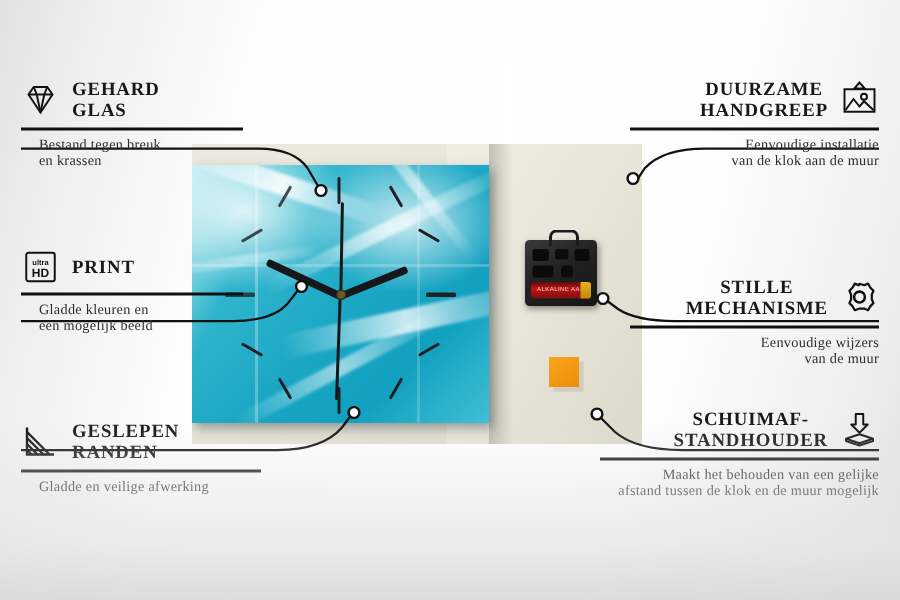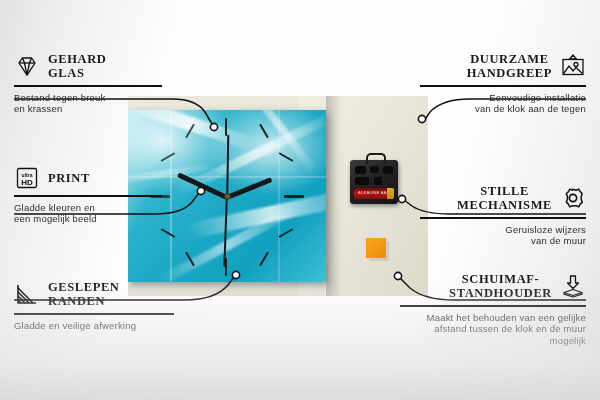--- a/index.html
+++ b/index.html
@@ -87,22 +87,22 @@
   .feat .head{display:flex;align-items:center;gap:8px;}
   .feat.right .head{justify-content:flex-end;}
   .title{
     font-family:"Liberation Serif", serif;font-weight:700;
     font-size:12.5px;line-height:14px;letter-spacing:.6px;color:#16181a;
     text-transform:uppercase;
   }
   .feat.right .title{text-align:center;}
   .rule{height:1.6px;background:#111;margin:5px 0 5px 0;}
   .desc{
-    font-family:Liberation Sans, sans-serif;font-size:9.5px;line-height:11.5px;
-    color:#2a2c2e;letter-spacing:.2px;
+    font-family:Liberation Serif, serif;font-size:9.5px;line-height:11.5px;
+    color:#2a2c2e;letter-spacing:.2px;margin-left:12px;
   }
   .feat.right .desc{text-align:right;}
   .ico{width:26px;height:24px;flex:0 0 26px;}
   .ico svg{display:block;width:26px;height:24px;}
 </style>
 </head>
 <body>
 
 <div class="stage">
   <div class="layer"></div>
@@ -253,40 +253,40 @@
           <path d="M13 1 L9.5 5 H16.5 Z"></path>
           <rect x="3" y="5.5" width="20" height="15"></rect>
           <circle cx="16" cy="10.5" r="2"></circle>
           <path d="M3.6 19.5 L9 12 L13 17 L16 13.5 L22.4 19.5"></path>
         </g>
           </svg>
       </span>
     </div>
     <div class="rule" style="width:166px;margin-left:0;"></div>
     <div class="desc">Eenvoudige installatie</div>
-    <div class="desc">van de klok aan de tegen</div>
+    <div class="desc">van de klok aan de muur</div>
   </div>
 
   <div class="feat right" style="left:420px;top:184px;width:166px;">
     <div class="head">
       <div>
         <div class="title">STILLE</div>
         <div class="title">MECHANISME</div>
       </div>
       <span class="ico">
         <svg viewBox="0 0 26 24">
             <g stroke="#111" stroke-width="1.7" fill="none" stroke-linejoin="round">
           <path d="M13 3.2 l3.1 1.0 2.6 -1.1 1.6 2.7 2.0 2.0 -1.1 2.6 0 3.1 1.1 2.6 -2.0 2.0 -1.6 2.7 -2.6 -1.1 -3.1 0 -3.1 1.1 -1.6 -2.7 -2.0 -2.0 1.1 -2.6 0 -3.1 -1.1 -2.6 2.0 -2.0 1.6 -2.7 2.6 1.1 Z" stroke-width="1.5"></path>
           <circle cx="13" cy="12" r="3.6"></circle>
         </g>
           </svg>
       </span>
     </div>
     <div class="rule" style="width:166px;"></div>
-    <div class="desc">Geruisloze wijzers</div>
+    <div class="desc">Eenvoudige wijzers</div>
     <div class="desc">van de muur</div>
   </div>
 
   <div class="feat right" style="left:400px;top:272px;width:186px;">
     <div class="head">
       <div>
         <div class="title">SCHUIMAF-</div>
         <div class="title">STANDHOUDER</div>
       </div>
       <span class="ico">

